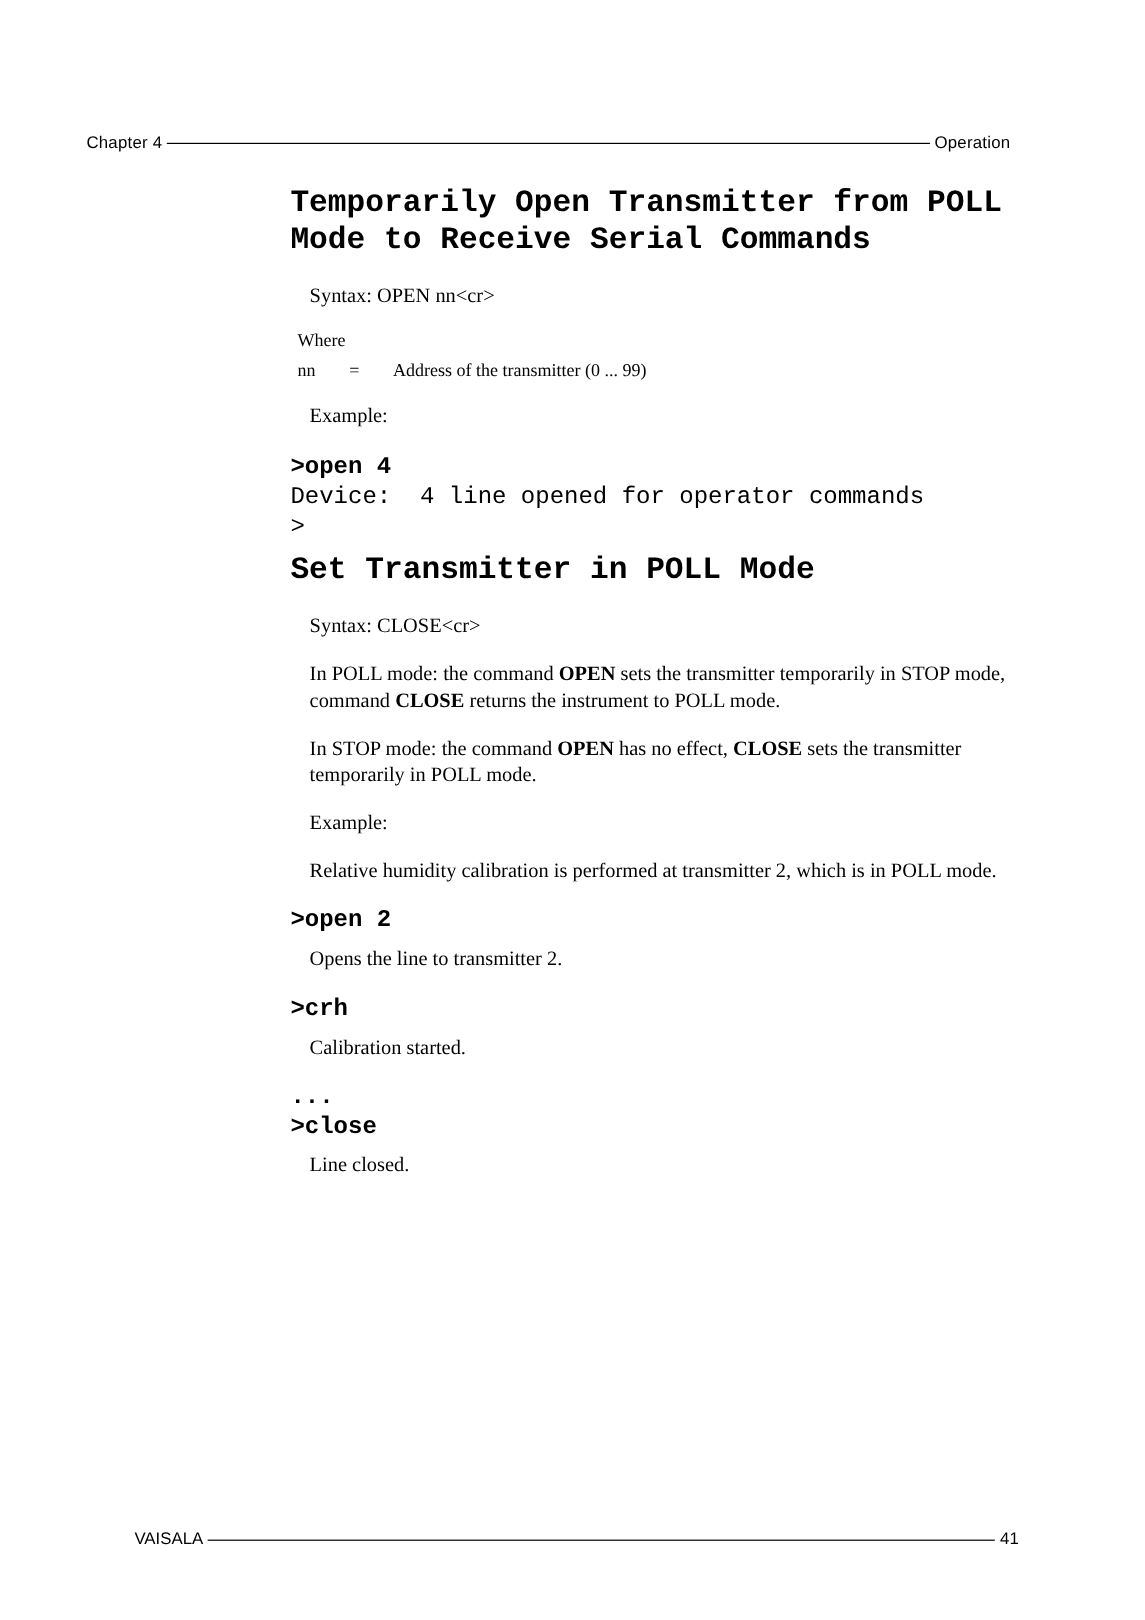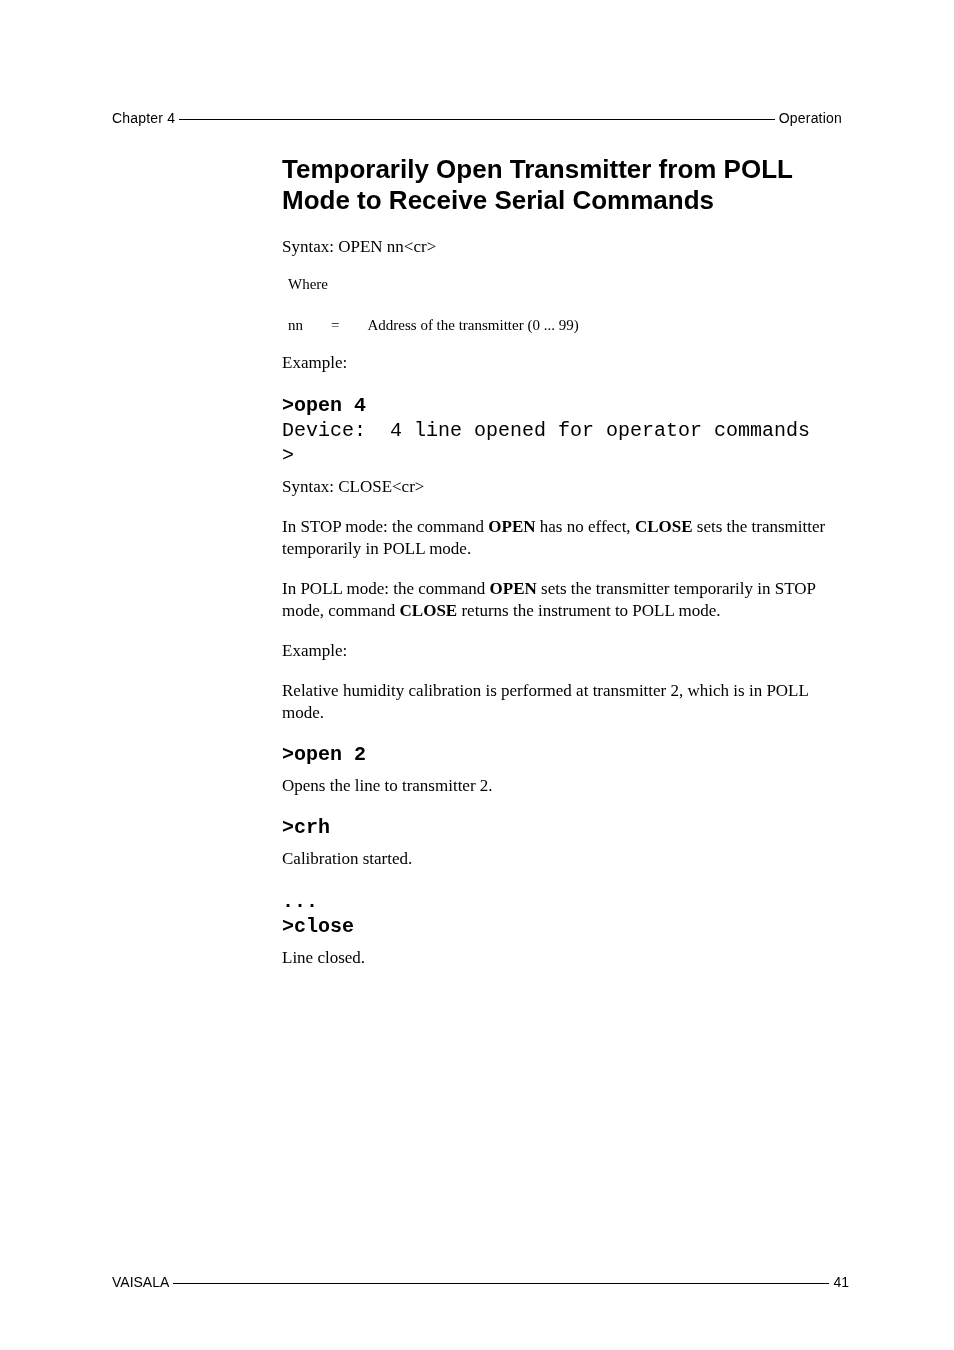--- a/index.html
+++ b/index.html
@@ -7,21 +7,21 @@
     padding: 0;
     font-family: "Times New Roman", Times, serif;
     background: #fff;
     color: #000;
     width: 954px;
     height: 1350px;
     position: relative;
     box-sizing: border-box;
   }
   .page {
-    padding: 110px 112px 0 112px;
+    padding: 110px 112px 0 72px;
     box-sizing: border-box;
   }
   .header-line {
     display: flex;
     justify-content: space-between;
     font-size: 14px;
     font-family: Arial, Helvetica, sans-serif;
     letter-spacing: 0.2px;
   }
   .header-fill {
@@ -31,39 +31,39 @@
     height: 10px;
     align-self: flex-end;
     position: relative;
     top: -3px;
   }
   .content {
     margin-left: 170px;
     margin-top: 28px;
   }
   h2.section {
-    font-family: Liberation Sans, sans-serif;
+    font-family: Liberation Mono, monospace;
     font-weight: bold;
     font-size: 26px;
     margin: 0 0 20px 0;
     line-height: 1.2;
   }
   p.body {
     font-size: 17px;
-    margin: 0 0 18px 0;
+    margin: 0 0 18px 16px;
     line-height: 1.3;
   }
   .where-table {
     margin: 0 0 18px 6px;
     font-size: 15px;
   }
   .where-table .row {
     display: flex;
     gap: 28px;
-    margin-top: 24px;
+    margin-top: 8px;
   }
   pre.code {
     font-family: "Courier New", Courier, monospace;
     font-size: 20px;
     margin: 0 0 8px 0;
     white-space: pre;
     line-height: 1.25;
   }
   .code .bold { font-weight: bold; }
   .footer {
@@ -111,29 +111,30 @@
       </div>
     </div>
 
 
     <p class="body">Example:</p>
 
     <pre class="code"><span class="bold">&gt;open 4</span>
 <span>Device:  4 line opened for operator commands
 &gt;</span></pre>
 
+    <h2 class="section">Set Transmitter in POLL Mode</h2>
 
     <p class="body">Syntax: CLOSE&lt;cr&gt;</p>
 
     <p class="body">
-      <span>In STOP mode: the command </span><b>OPEN</b><span> has no effect, </span><b>CLOSE</b><span> sets the transmitter temporarily in POLL mode.</span>
+      <span>In POLL mode: the command </span><b>OPEN</b><span> sets the transmitter temporarily in STOP mode, command </span><b>CLOSE</b><span> returns the instrument to POLL mode.</span>
     </p>
 
     <p class="body">
-      <span>In POLL mode: the command </span><b>OPEN</b><span> sets the transmitter temporarily in STOP mode, command </span><b>CLOSE</b><span> returns the instrument to POLL mode.</span>
+      <span>In STOP mode: the command </span><b>OPEN</b><span> has no effect, </span><b>CLOSE</b><span> sets the transmitter temporarily in POLL mode.</span>
     </p>
 
     <p class="body">Example:</p>
 
     <p class="body">Relative humidity calibration is performed at transmitter 2, which is in POLL mode.</p>
 
     <pre class="code"><span class="bold">&gt;open 2</span></pre>
 
     <p class="body">Opens the line to transmitter 2.</p>
 

